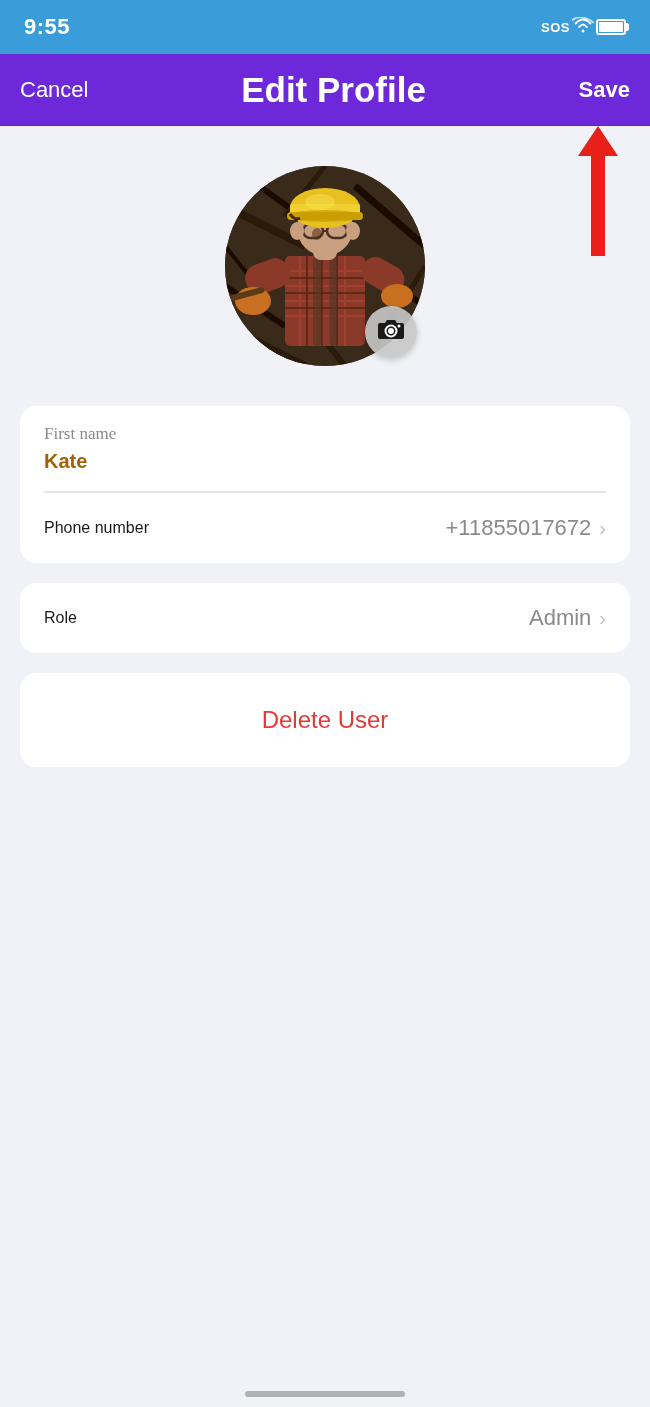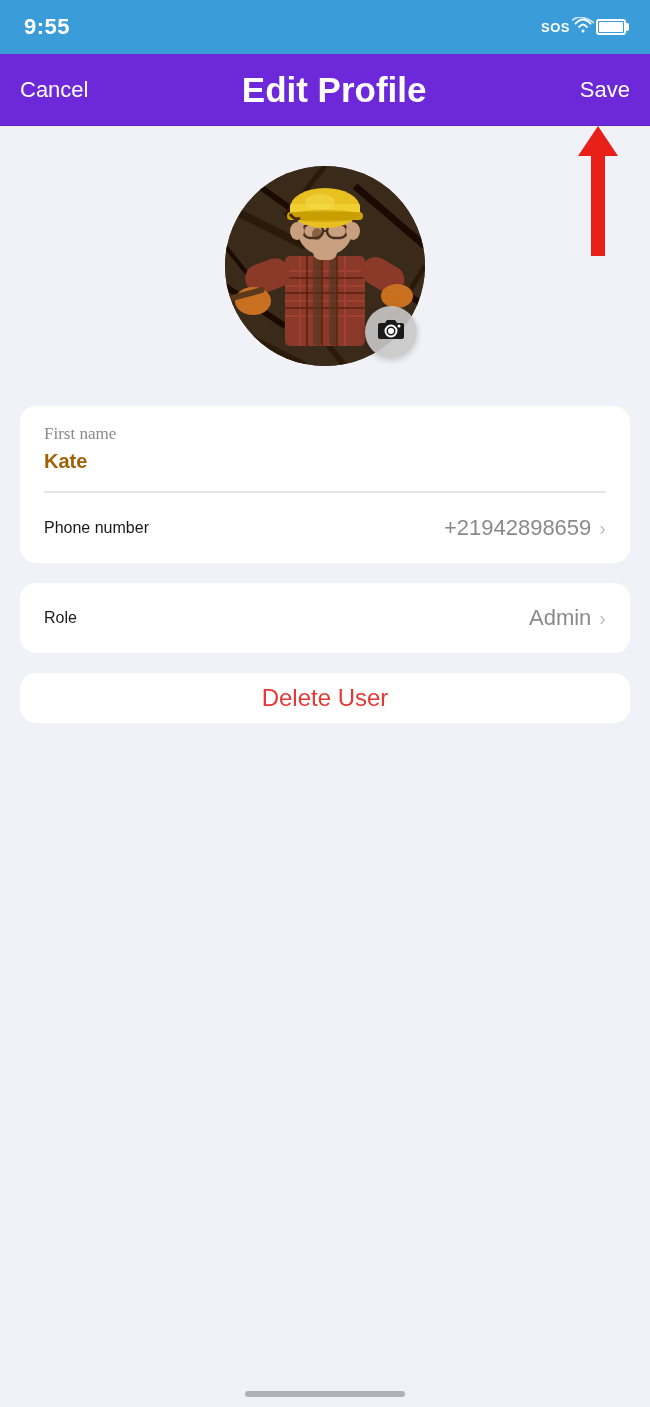--- a/index.html
+++ b/index.html
@@ -90,21 +90,21 @@
     }
     .nav-title {
       color: white;
       font-size: 35px;
       font-weight: 700;
       text-align: center;
     }
     .nav-save {
       color: white;
       font-size: 22px;
-      font-weight: 400;
+      font-weight: 700;
       cursor: pointer;
     }
 
     
     .arrow-container {
       position: relative;
       height: 0;
     }
     .red-arrow {
       position: absolute;
@@ -235,21 +235,21 @@
 
     
     .delete-card {
       background: white;
       border-radius: 16px;
       width: 100%;
       margin-bottom: 20px;
     }
     .delete-btn {
       width: 100%;
-      padding: 11px 24px;
+      padding: 33px 24px;
       background: none;
       border: none;
       color: #e53935;
       font-size: 24px;
       font-weight: 400;
       cursor: pointer;
       text-align: center;
     }
 
     
@@ -393,21 +393,21 @@
   <div class="form-card">
     <div class="field-group">
       <div class="field-label">First name</div>
       <div class="field-value">Kate</div>
     </div>
     <div class="field-divider"></div>
     <div class="field-divider"></div>
     <div class="field-row">
       <span class="field-row-label">Phone number</span>
       <div class="field-row-value">
-        <span>+21942898659</span>
+        <span>+11855017672</span>
         <span class="chevron">›</span>
       </div>
     </div>
   </div>
 
   <div class="form-card">
     <div class="field-row">
       <span class="field-row-label">Role</span>
       <div class="field-row-value">
         <span>Admin</span>

